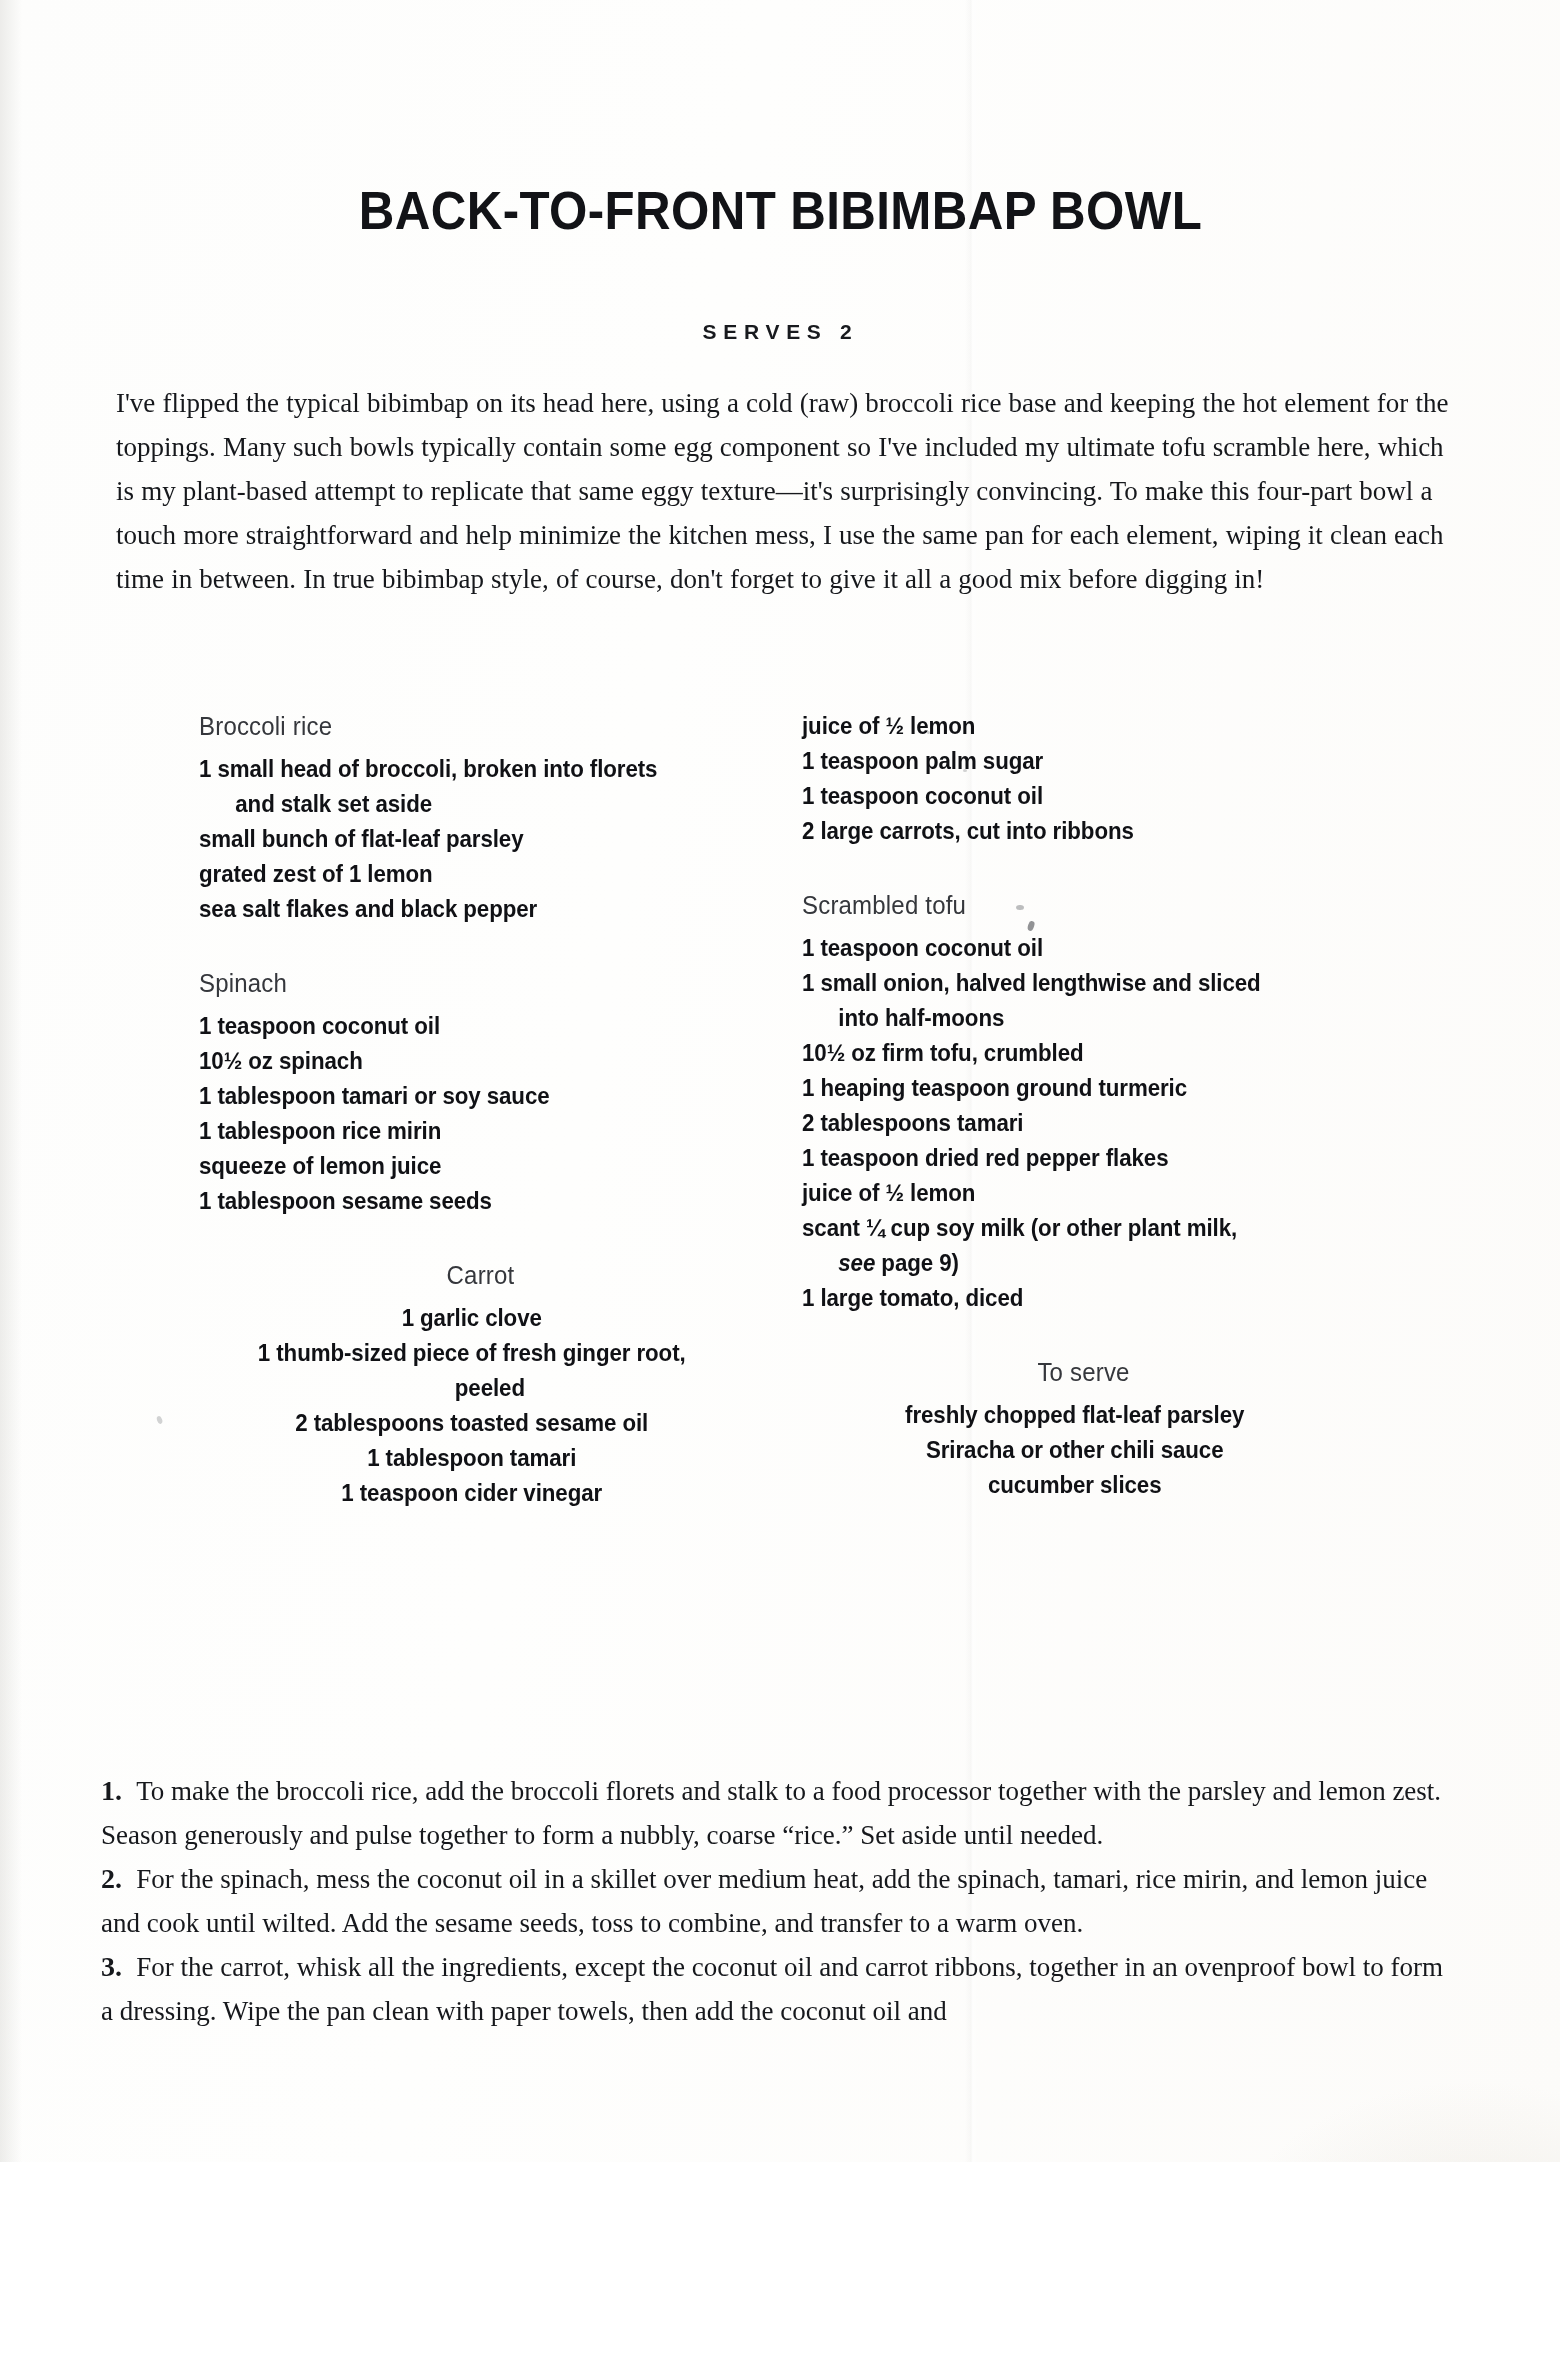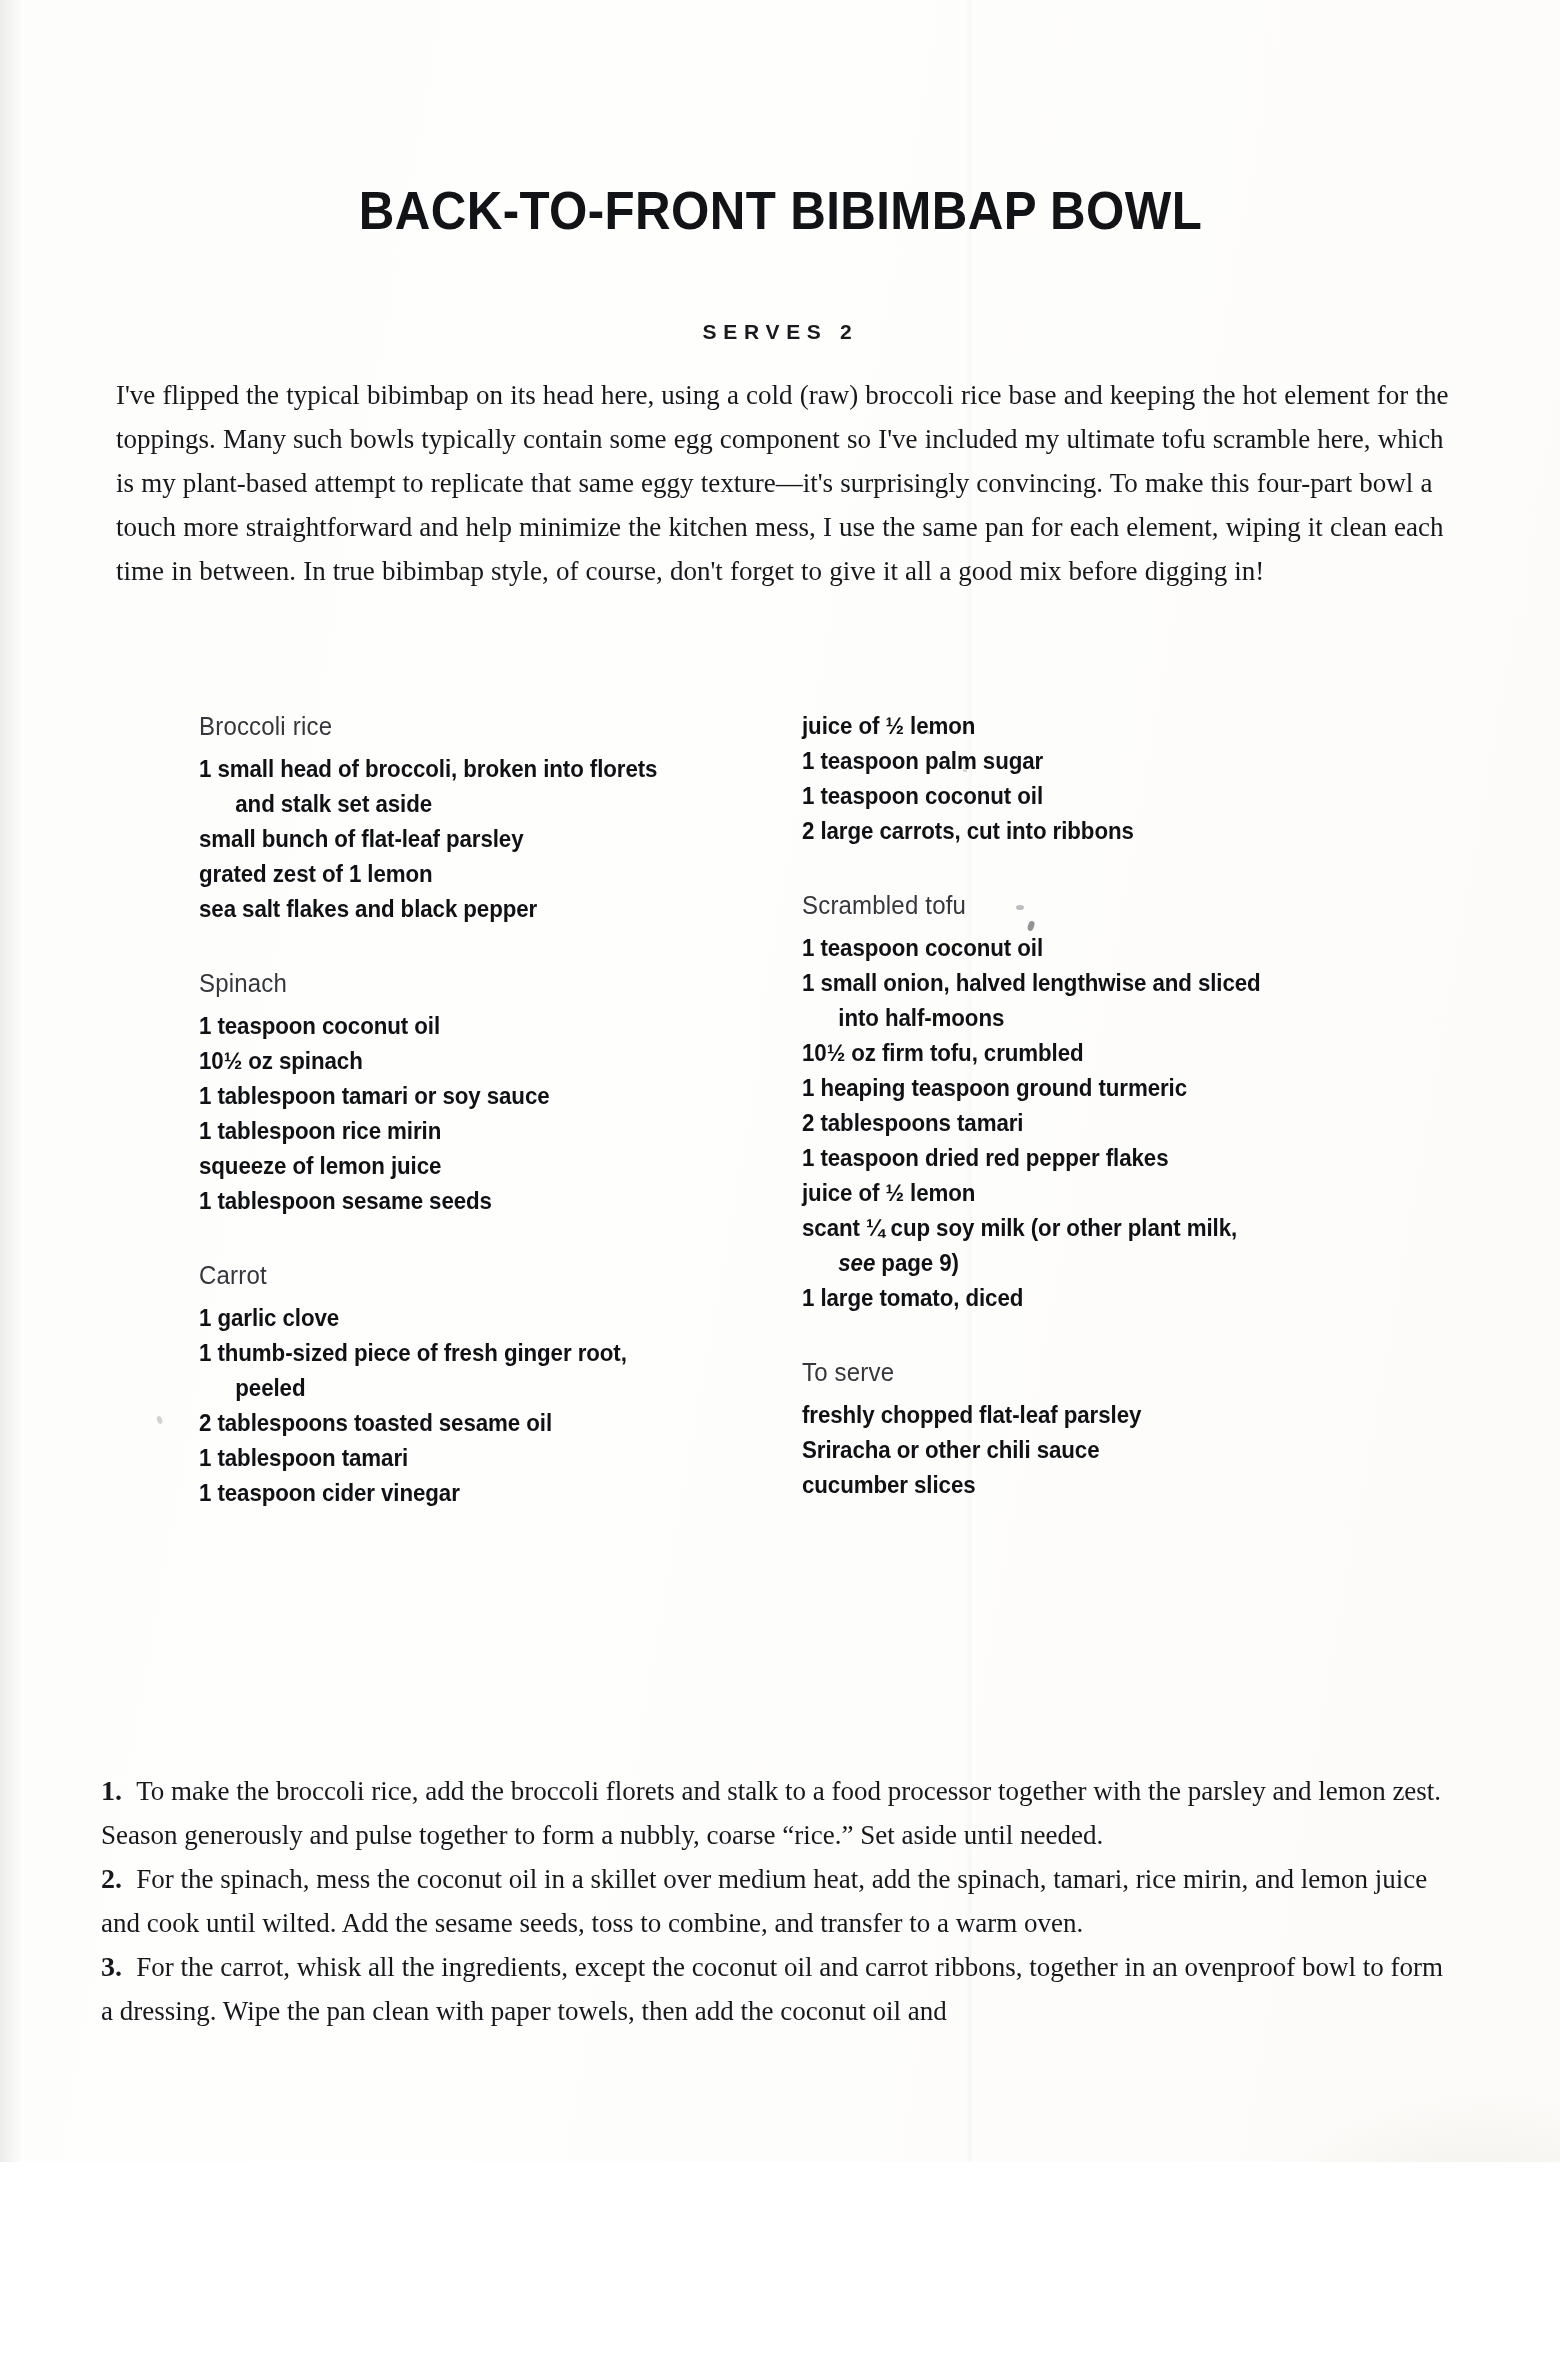--- a/index.html
+++ b/index.html
@@ -60,21 +60,21 @@
     font-family: "Liberation Sans", "DejaVu Sans", sans-serif;
     font-weight: 700;
     font-size: 21px;
     letter-spacing: 6.7px;
     color: #181a1e;
   }
 
   
   .intro {
     position: absolute;
-    top: 373px;
+    top: 381px;
     left: 116px;
     width: 1336px;
     font-family: "Liberation Serif", "DejaVu Serif", serif;
     font-size: 27px;
     line-height: 44px;
     text-align: left;
     color: #16181c;
     word-spacing: 0.4px;
   }
 
@@ -85,21 +85,21 @@
     left: 199px;
     width: 1189px;
     display: flex;
     gap: 16px;
     font-family: "Liberation Sans", "DejaVu Sans", sans-serif;
   }
   .ing-col { width: 595px; }
   .ing-col.right { padding-left: 0px; }
 
   .ing-group { margin-bottom: 39px; }
-  .ing-group:last-child { margin-bottom: 0; }
+  .ing-group:last-child { margin-bottom: 0; text-align: center; }
 
   .ing-head {
     font-size: 25px;
     font-weight: 400;
     color: #35373c;
     letter-spacing: 0.2px;
     line-height: 37px;
     margin-bottom: 5.9px;
     transform: scaleX(0.96);
     transform-origin: left center;

